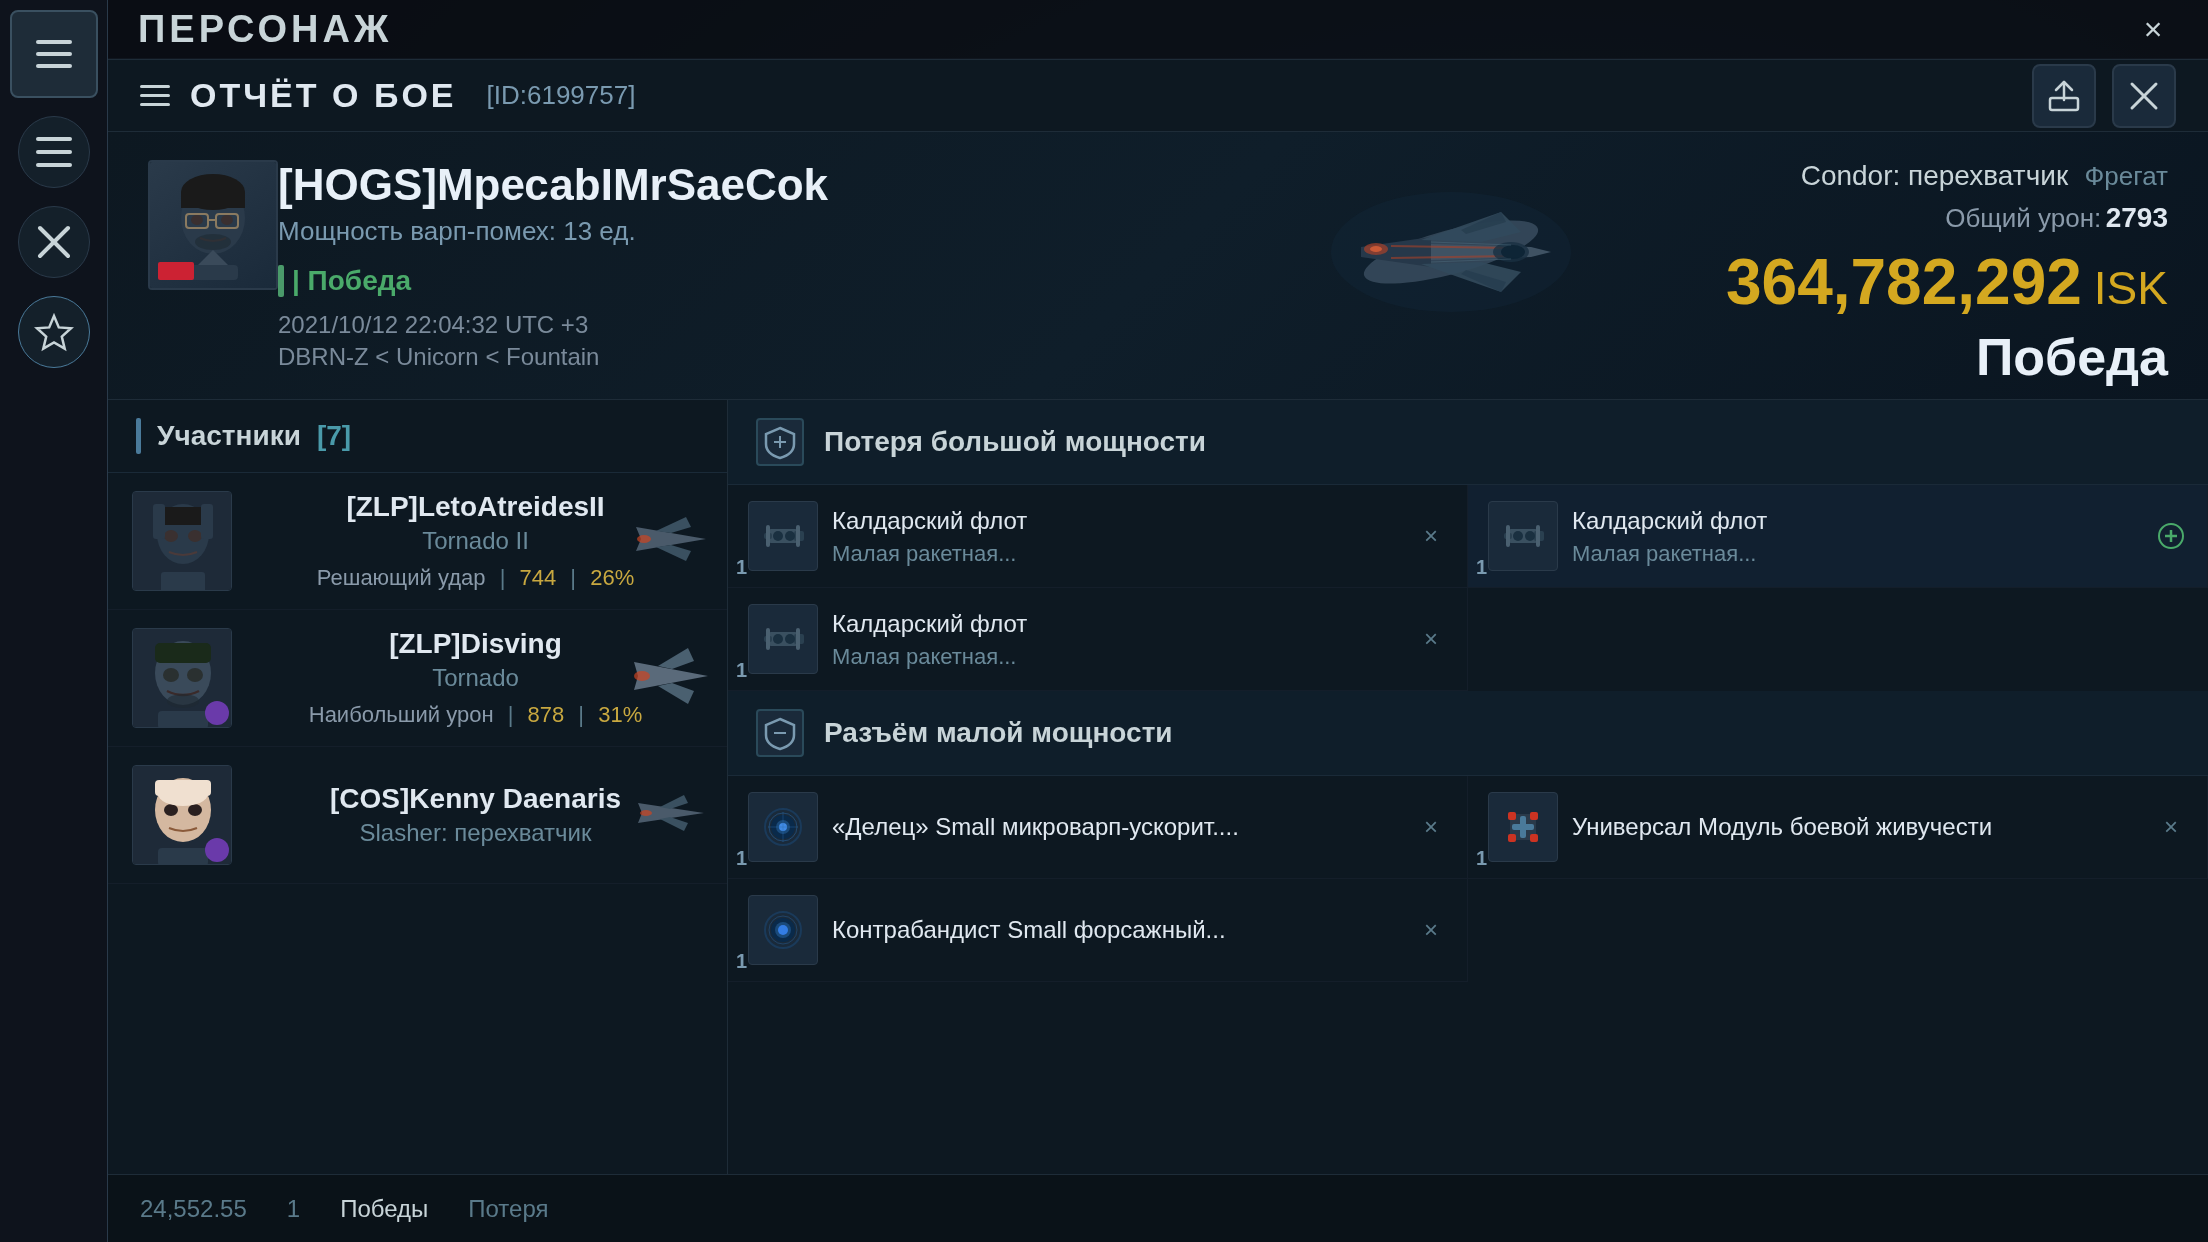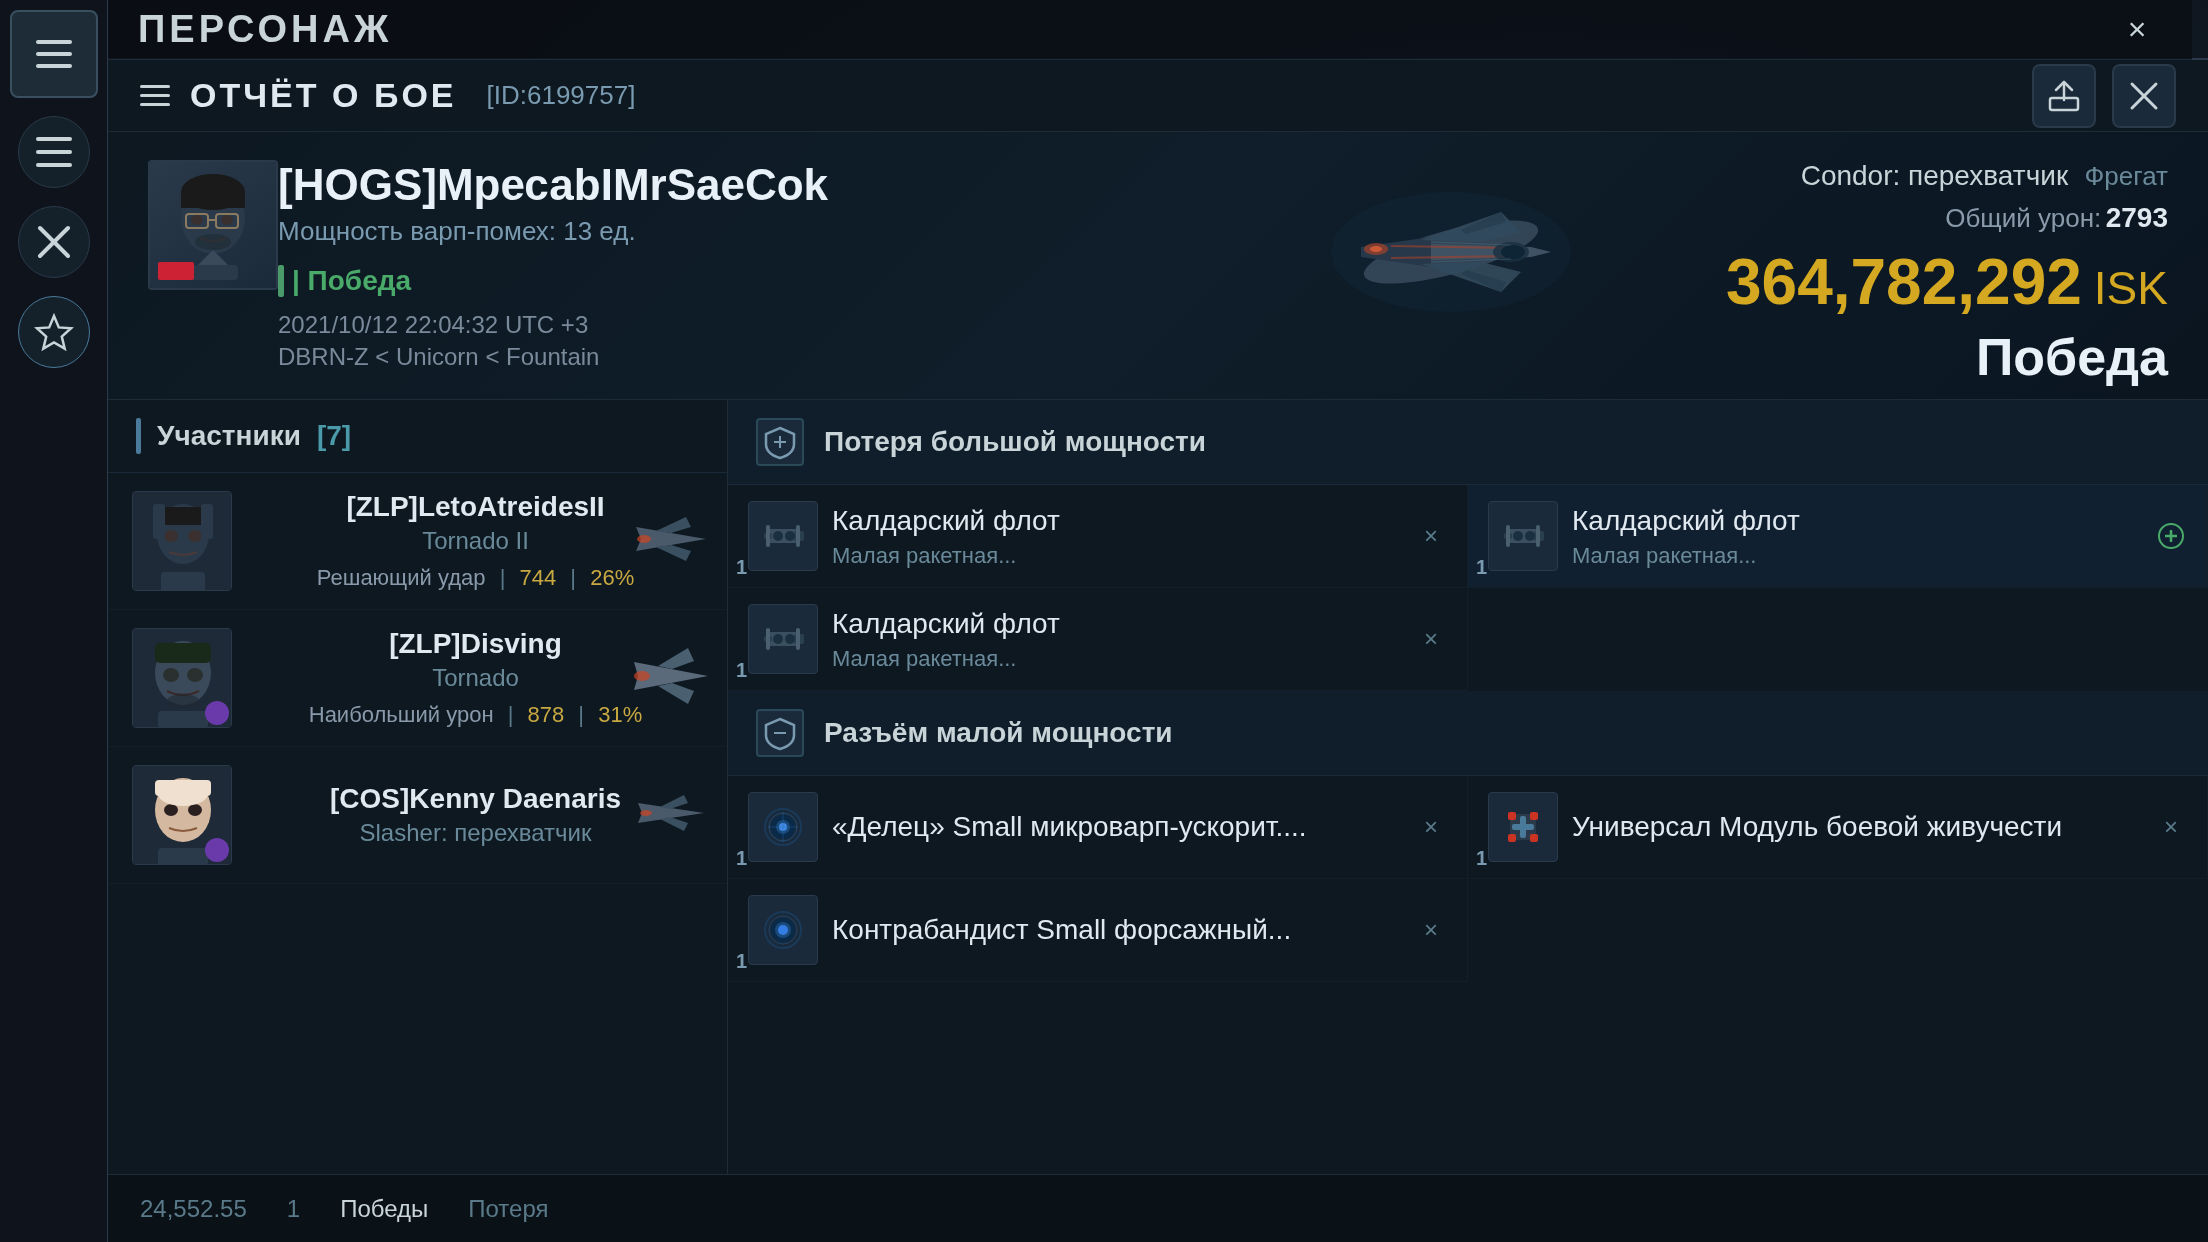--- a/index.html
+++ b/index.html
@@ -74,21 +74,21 @@
       display: block;
       width: 36px;
       height: 4px;
       background: #c8d4d8;
       border-radius: 2px;
     }
 
     
     .topnav {
       position: absolute;
-      top: 0; left: 108px; right: 16px;
+      top: 0; left: 108px; right: 0;
       height: 60px;
       background: rgba(10,14,20,0.8);
       display: flex;
       align-items: center;
       padding: 0 30px;
       z-index: 9;
       border-bottom: 1px solid #1e2c38;
     }
 
     .topnav-title {
@@ -534,21 +534,21 @@
       display: flex;
       align-items: center;
       justify-content: center;
     }
 
     .module-info {
       flex: 1;
     }
 
     .module-name {
-      font-size: 28px;
+      font-size: 24px;
       color: #e0e8f0;
       line-height: 1.3;
     }
 
     .module-subname {
       font-size: 22px;
       color: #6a8a9a;
       margin-top: 4px;
     }
 

